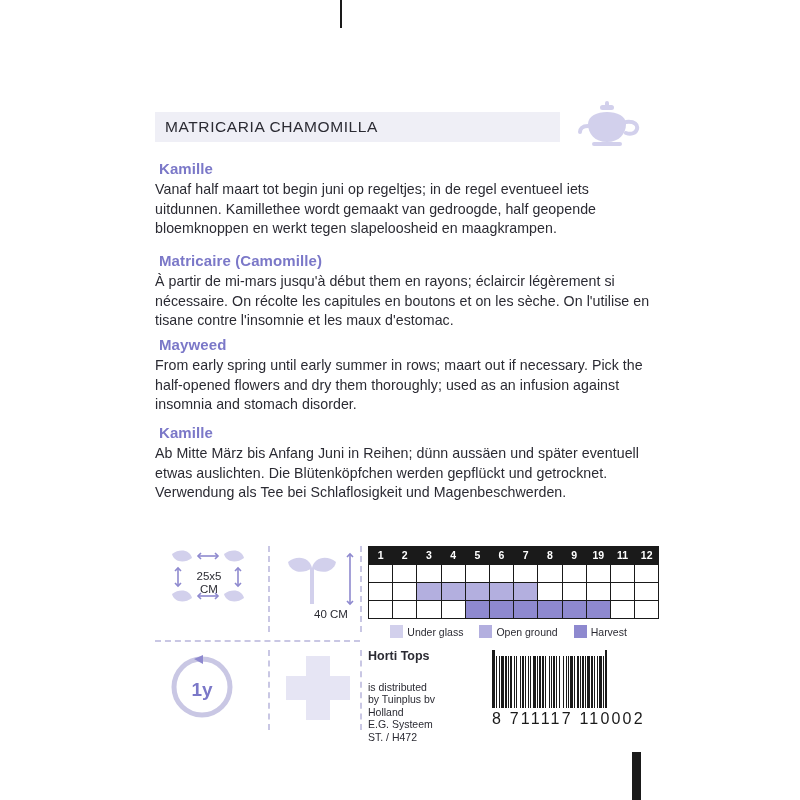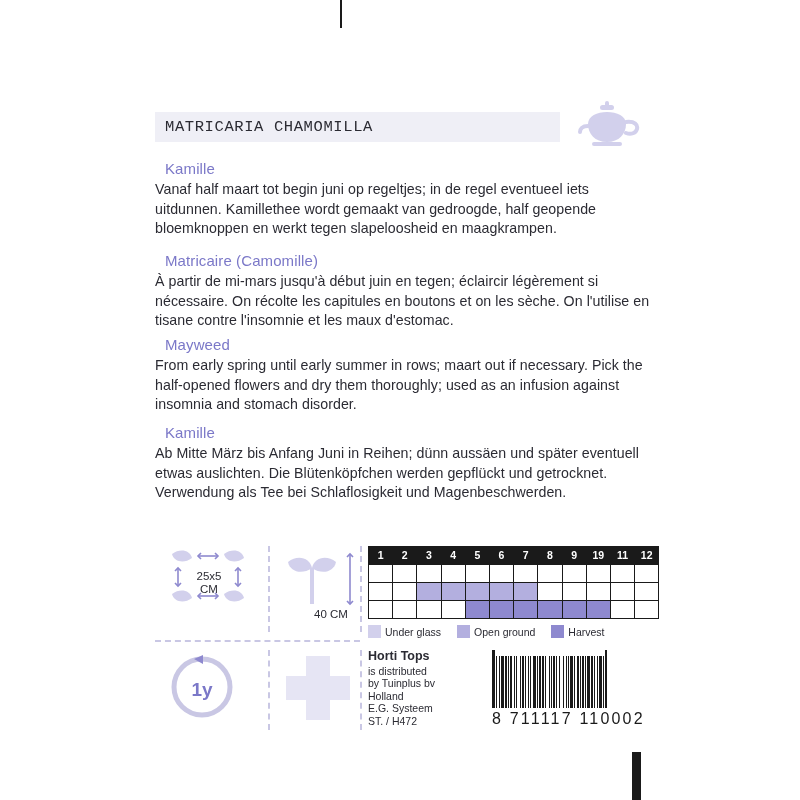--- a/index.html
+++ b/index.html
@@ -39,21 +39,21 @@
   
   .title-bar {
     position: absolute;
     left: 155px; top: 112px;
     width: 405px; height: 30px;
     background: #efeff6;
     display: flex;
     align-items: center;
   }
   .title-bar .title {
-    font-family: Liberation Mono, monospace;
+    font-family: Liberation Sans, sans-serif;
     font-size: 15.5px;
     letter-spacing: 0.6px;
     color: #2b2b33;
     padding-left: 10px;
     font-weight: 400;
   }
   .teapot {
     position: absolute;
     left: 578px; top: 100px;
     width: 62px; height: 52px;
@@ -61,22 +61,22 @@
 
   
   .lang-block {
     position: absolute;
     left: 155px;
     width: 500px;
   }
   .lang-title {
     color: #7b78c8;
     font-size: 15px;
-    font-weight: normal;
-    margin: 0 0 3px 10px;
+    font-weight: bold;
+    margin: 0 0 3px 4px;
     letter-spacing: 0.1px;
   }
   .lang-body {
     font-size: 14.2px;
     line-height: 19.6px;
     color: #2b2b33;
     margin: 0;
     letter-spacing: 0.05px;
   }
 
@@ -141,39 +141,40 @@
   .cal-table td.dark  { background: #8e89cf; }
   .cal-table td.empty { background: #ffffff; }
 
   .legend {
     display: flex;
     align-items: center;
     margin-top: 6px;
     gap: 6px;
     font-size: 10.5px;
     color: #2b2b33;
+    justify-content: center;
   }
   .legend-item { display: flex; align-items: center; gap: 4px; margin-right: 10px; }
   .swatch { width: 13px; height: 13px; display: inline-block; }
   .swatch.light { background: #d2d0ec; }
   .swatch.mid   { background: #b3afdf; }
   .swatch.dark  { background: #8e89cf; }
 
   
   .distributor {
     position: absolute;
     left: 368px; top: 650px;
     font-size: 10.5px;
     line-height: 12.6px;
     color: #2b2b33;
   }
   .distributor .dname {
     font-weight: bold;
     font-size: 12.5px;
-    margin-bottom: 2px;
+    margin-bottom: 18px;
   }
 
   
   .barcode {
     position: absolute;
     left: 492px; top: 650px;
     width: 170px;
   }
   .bars {
     height: 58px;
@@ -216,21 +217,21 @@
     </svg>
   </div>
 
   <div class="lang-block" id="block-nl">
     <p class="lang-title">Kamille</p>
     <p class="lang-body">Vanaf half maart tot begin juni op regeltjes; in de regel eventueel iets uitdunnen. Kamillethee wordt gemaakt van gedroogde, half geopende bloemknoppen en werkt tegen slapeloosheid en maagkrampen.</p>
   </div>
 
   <div class="lang-block" id="block-fr">
     <p class="lang-title">Matricaire (Camomille)</p>
-    <p class="lang-body">À partir de mi-mars jusqu'à début juin en tegen; éclaircir légèrement si nécessaire. On récolte les capitules en boutons et on les sèche. On l'utilise en tisane contre l'insomnie et les maux d'estomac.</p>
+    <p class="lang-body">À partir de mi-mars jusqu'à début them en rayons; éclaircir légèrement si nécessaire. On récolte les capitules en boutons et on les sèche. On l'utilise en tisane contre l'insomnie et les maux d'estomac.</p>
   </div>
 
   <div class="lang-block" id="block-en">
     <p class="lang-title">Mayweed</p>
     <p class="lang-body">From early spring until early summer in rows; maart out if necessary. Pick the half-opened flowers and dry them thoroughly; used as an infusion against insomnia and stomach disorder.</p>
   </div>
 
   <div class="lang-block" id="block-de">
     <p class="lang-title">Kamille</p>
     <p class="lang-body">Ab Mitte März bis Anfang Juni in Reihen; dünn aussäen und später eventuell etwas auslichten. Die Blütenköpfchen werden gepflückt und getrocknet. Verwendung als Tee bei Schlaflosigkeit und Magenbeschwerden.</p>

